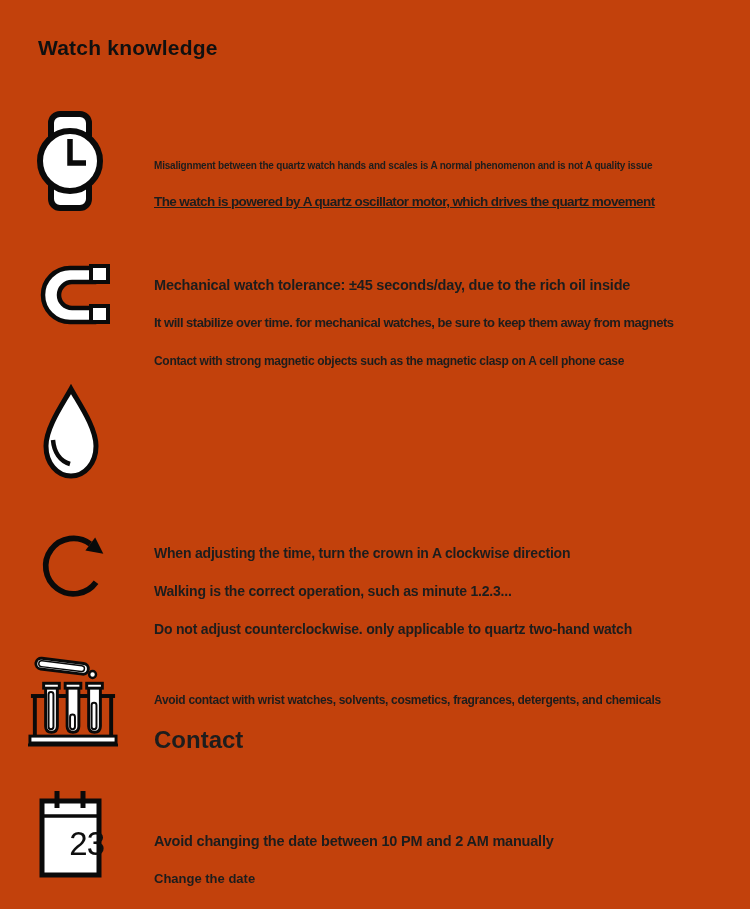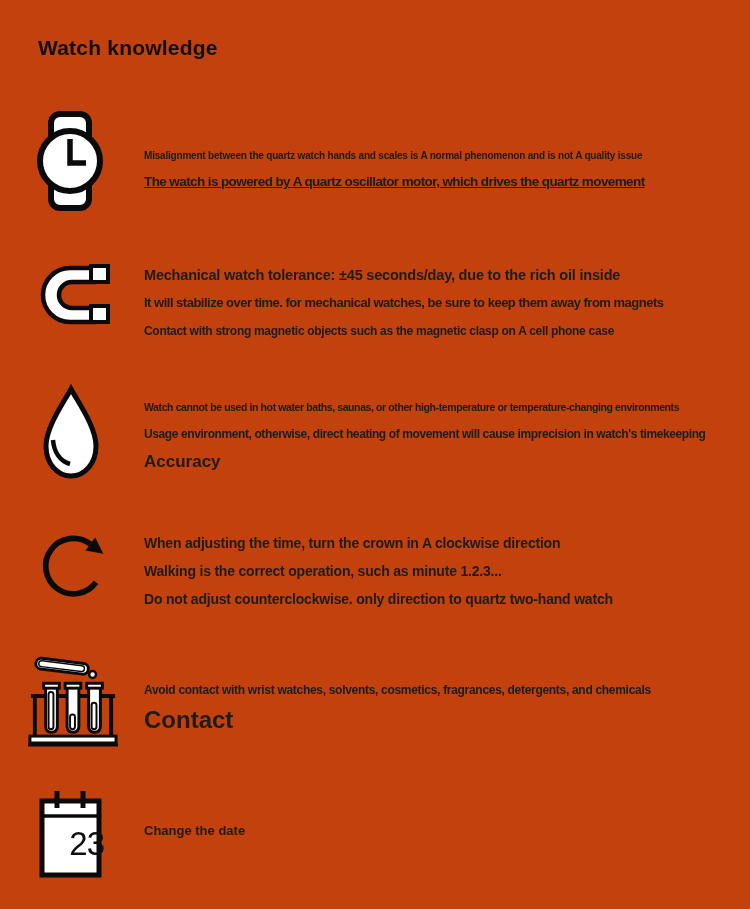--- a/index.html
+++ b/index.html
@@ -7,21 +7,21 @@
     position:relative; width:750px; height:909px; background:#c2410c;
     overflow:hidden; font-family:"Liberation Sans", sans-serif; color:#161616;
   }
   .title {
     position:absolute; left:38px; top:36px; margin:0;
     font-size:21px; font-weight:700; letter-spacing:0.2px; color:#101010;
   }
   .icon { position:absolute; }
   .icon svg { display:block; width:100%; height:100%; }
   .text { position:absolute; left:140px; right:6px; }
-  .text p { margin:4px; white-space:nowrap; font-weight:700; color:#1d1d1d; }
+  .text p { margin:14px; white-space:nowrap; font-weight:700; color:#1d1d1d; }
 
   .text-1 { top:141px; line-height:22px; }
   .text-2 { top:259px; line-height:24px; }
   .text-3 { top:392px; line-height:23px; }
   .text-4 { top:527px; line-height:24px; }
   .text-5 { top:676px; line-height:21px; }
   .text-6 { top:815px; line-height:24px; }
 
   .s1-l1 { font-size:10px;   margin-left:27px; letter-spacing:-0.2px; }
   .s1-l2 { font-size:13.5px; margin-left:8px;  letter-spacing:-0.6px;text-decoration:underline; }
@@ -82,36 +82,31 @@
     <p class="s2-l2">It will stabilize over time. for mechanical watches, be sure to keep them away from magnets</p>
     <p class="s2-l3">Contact with strong magnetic objects such as the magnetic clasp on A cell phone case</p>
   </div>
 
   <div class="icon icon-3">
     <svg viewBox="0 0 68 99" xmlns="http://www.w3.org/2000/svg">
       <path d="M34,6 C27,19 9,44 9,63 C9,80 20,93 34,93 C48,93 59,80 59,63 C59,44 41,19 34,6 Z" fill="#fff" stroke="#0a0a0a" stroke-width="5"></path>
       <path d="M16,57 C17,69 23,78 33,81" fill="none" stroke="#0a0a0a" stroke-width="4.5"></path>
     </svg>
   </div>
-  <div class="text text-3">
-    <p class="s3-l1">Watch cannot be used in hot water baths, saunas, or other high-temperature or temperature-changing environments</p>
-    <p class="s3-l2">Usage environment, otherwise, direct heating of movement will cause imprecision in watch's timekeeping</p>
-    <p class="s3-l3">Accuracy</p>
-  </div>
 
   <div class="icon icon-4">
     <svg viewBox="0 0 78 94" xmlns="http://www.w3.org/2000/svg">
       <path d="M56,24 A29,29 0 1 0 62,64" fill="none" stroke="#0a0a0a" stroke-width="6"></path>
       <polygon points="50.9,30.8 61.1,17.2 69.6,34.2" fill="#0a0a0a"></polygon>
     </svg>
   </div>
   <div class="text text-4">
     <p class="s4-l1">When adjusting the time, turn the crown in A clockwise direction</p>
     <p class="s4-l2">Walking is the correct operation, such as minute 1.2.3...</p>
-    <p class="s4-l3">Do not adjust counterclockwise. only direction to quartz two-hand watch</p>
+    <p class="s4-l3">Do not adjust counterclockwise. only applicable to quartz two-hand watch</p>
   </div>
 
   <div class="icon icon-5">
     <svg viewBox="0 0 92 106" xmlns="http://www.w3.org/2000/svg">
       <g transform="rotate(7 10 20)">
         <rect x="8" y="14" width="54" height="11" rx="5.5" fill="#fff" stroke="#0a0a0a" stroke-width="3"></rect>
         <rect x="11" y="16.5" width="47" height="6" rx="3" fill="none" stroke="#0a0a0a" stroke-width="1.5"></rect>
       </g>
       <circle cx="66" cy="31" r="3.5" fill="#fff" stroke="#0a0a0a" stroke-width="2.5"></circle>
       <rect x="3" y="51" width="86" height="4" fill="#0a0a0a"></rect>
@@ -138,16 +133,17 @@
   <div class="icon icon-6">
     <svg viewBox="0 0 67 89" xmlns="http://www.w3.org/2000/svg">
       <rect x="5" y="12" width="57" height="74" fill="#fff" stroke="#0a0a0a" stroke-width="5"></rect>
       <line x1="5" y1="27" x2="62" y2="27" stroke="#0a0a0a" stroke-width="3.5"></line>
       <line x1="20" y1="2" x2="20" y2="19" stroke="#0a0a0a" stroke-width="5"></line>
       <line x1="46" y1="2" x2="46" y2="19" stroke="#0a0a0a" stroke-width="5"></line>
     </svg>
     <div class="cal-day">23</div>
   </div>
   <div class="text text-6">
+    <p class="s6-l1">Avoid changing the date between 10 PM and 2 AM manually</p>
     <p class="s6-l2">Change the date</p>
   </div>
 
 </div>
 
 </body></html>

